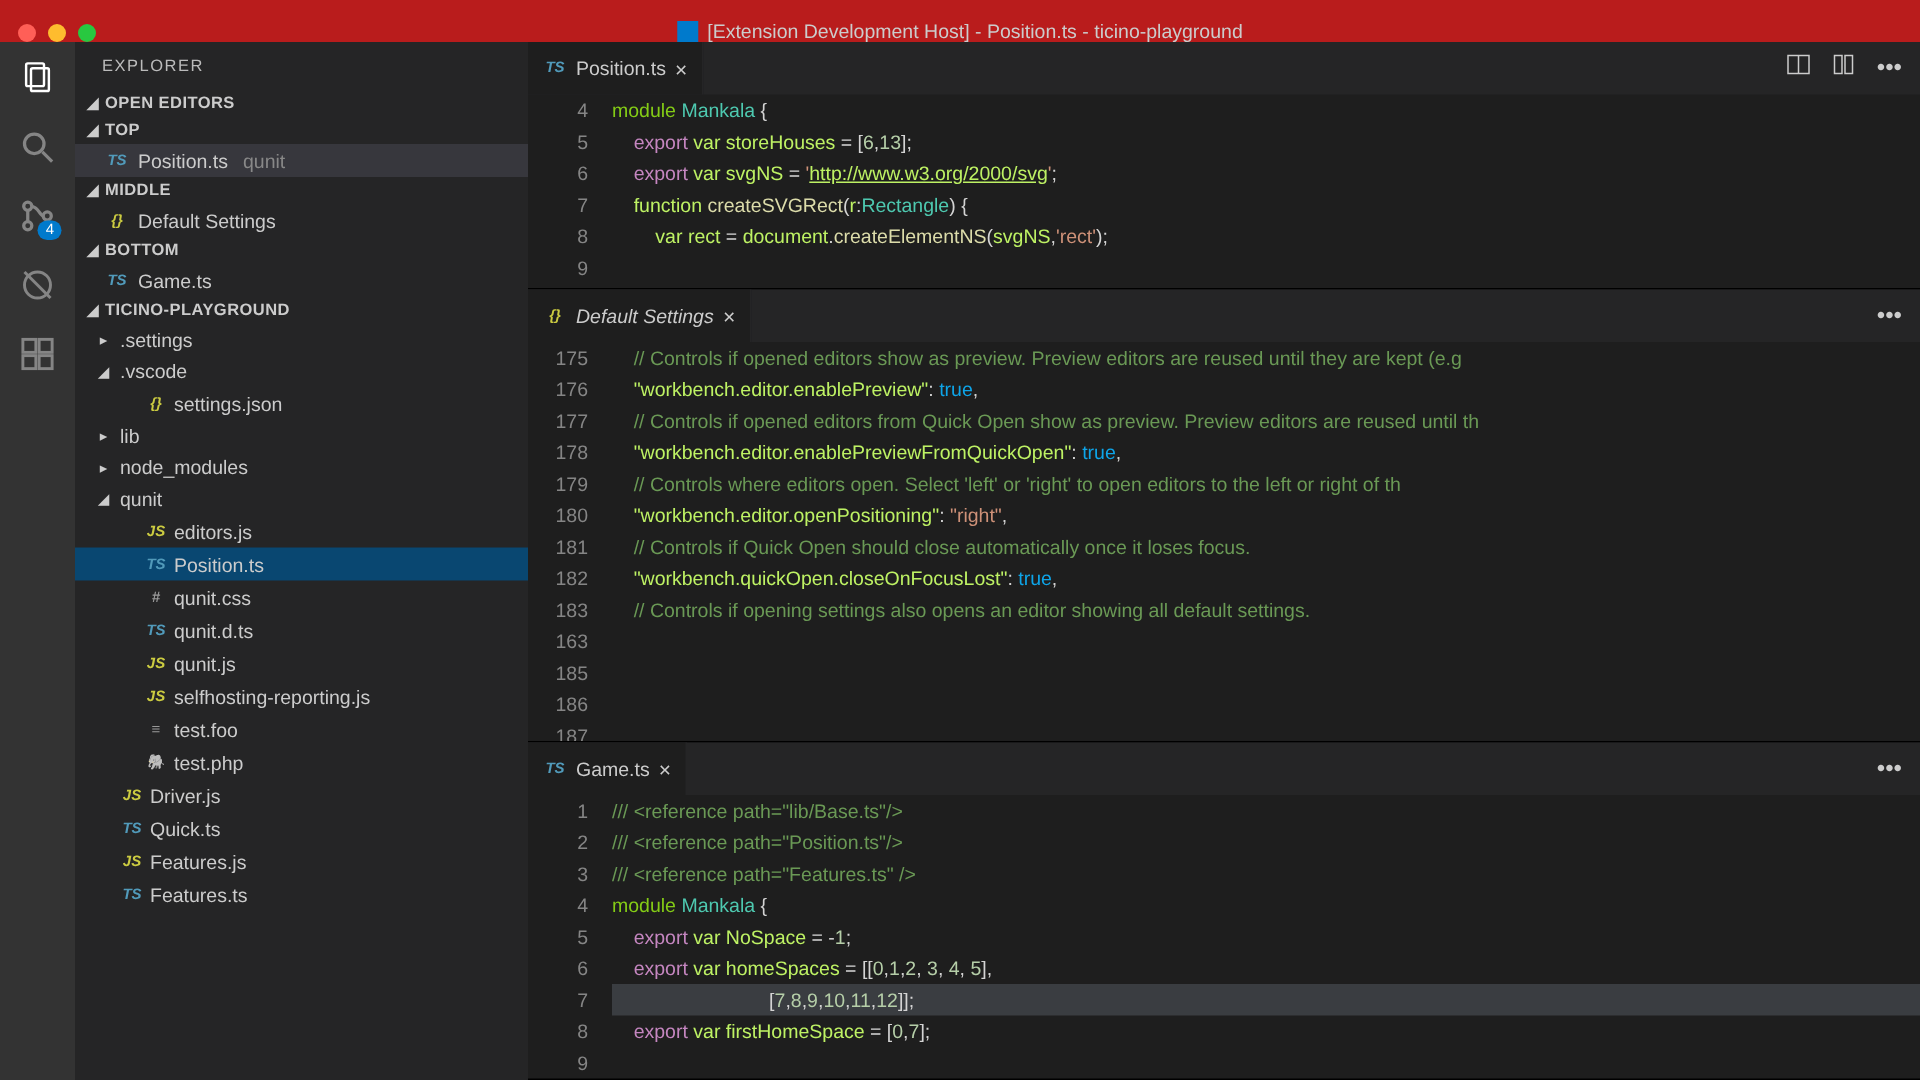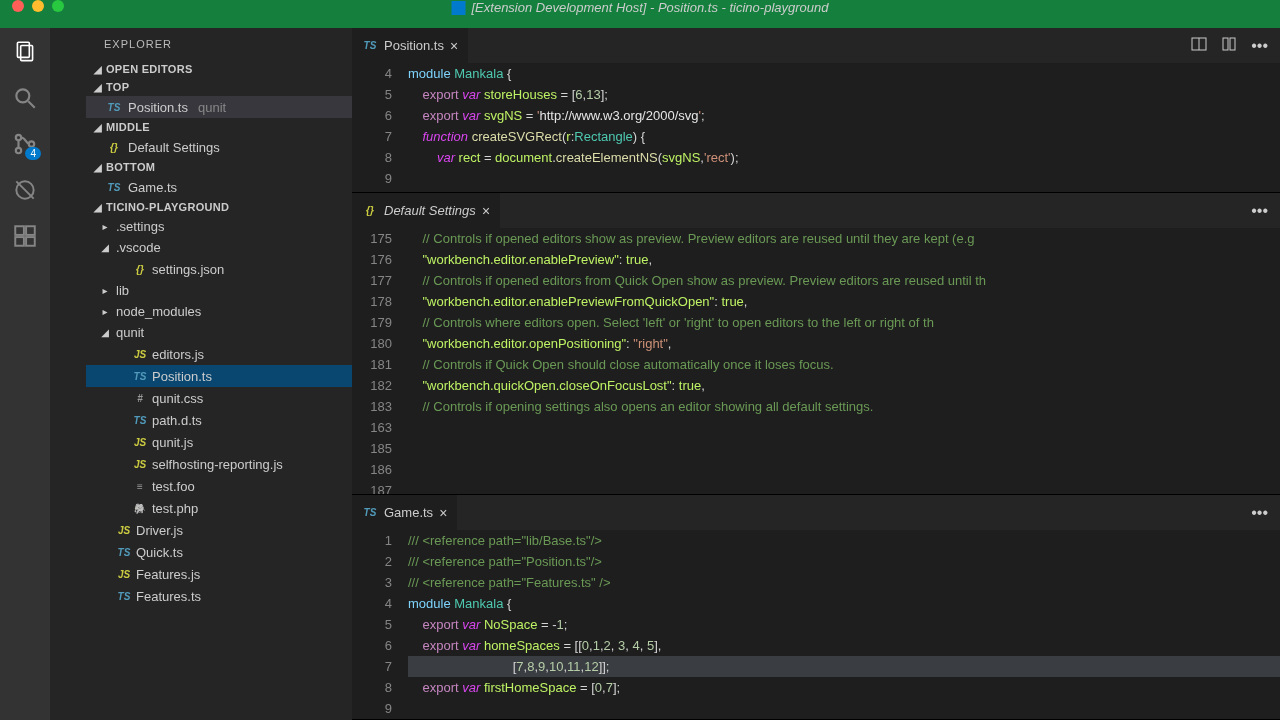--- a/index.html
+++ b/index.html
@@ -1,28 +1,28 @@
 <!DOCTYPE html>
 <html><head>
 <meta charset="utf-8">
 <style>
 * { margin:0; padding:0; box-sizing:border-box; font-family:-apple-system,BlinkMacSystemFont,'Segoe UI',sans-serif; }
 body { background:#1e1e1e; color:#ccc; width:1280px; height:720px; overflow:hidden; display:flex; flex-direction:column; }
-.titlebar { height:28px; background:#15803d; display:flex; align-items:flex-start; position:relative;font-style:italic; }
+.titlebar { height:28px; background:#b91c1c; display:flex; align-items:flex-end; position:relative; }
 .traffic { display:flex; gap:8px; padding-left:12px; }
 .tdot { width:12px; height:12px; border-radius:50%; }
 .title { position:absolute; left:50%; transform:translateX(-50%); font-size:13px; color:#ccc; display:flex; align-items:center; gap:6px; }
 .vsicon { width:14px; height:14px; background:#007acc; display:inline-block; }
 .main { flex:1; display:flex; overflow:hidden; }
 .activitybar { width:50px; background:#333; display:flex; flex-direction:column; align-items:center; padding-top:10px; gap:18px; }
 .abicon { width:28px; height:28px; color:#858585; cursor:pointer; position:relative; display:flex; align-items:center; justify-content:center; }
 .abicon.active { color:#fff; }
 .abicon svg { width:26px; height:26px; }
 .badge { position:absolute; bottom:-2px; right:-2px; background:#007acc; color:#fff; border-radius:10px; font-size:10px; padding:1px 5px; }
-.sidebar { width:302px; background:#252526; display:flex; flex-direction:column; font-size:13px; overflow:hidden;padding-left:36px; }
+.sidebar { width:302px; background:#252526; display:flex; flex-direction:column; font-size:13px; overflow:hidden; }
 .sbtitle { padding:10px 18px; font-size:11px; letter-spacing:1px; color:#bbb; font-weight:400; }
 .section { color:#ccc; }
 .sechead { display:flex; align-items:center; padding:3px 4px; font-size:11px; font-weight:700; cursor:pointer; letter-spacing:.3px; }
 .sechead .chev { width:16px; text-align:center; font-size:10px; }
 .item { display:flex; align-items:center; padding:3px 0 3px 20px; cursor:pointer; gap:6px; font-size:13px; }
 .item.selected { background:#37373d; }
 .treeitem { display:flex; align-items:center; padding:3px 0; cursor:pointer; gap:4px; font-size:13px; }
 .treeitem.sel { background:#094771; }
 .treeitem .chev { width:14px; text-align:center; font-size:10px; color:#ccc; }
 .ficon { width:16px; height:16px; display:flex; align-items:center; justify-content:center; font-size:10px; font-weight:700; border-radius:2px; flex-shrink:0;font-style:italic; }
@@ -36,31 +36,31 @@
 .egroup { display:flex; flex-direction:column; border-bottom:1px solid #000; }
 .tabs { height:35px; background:#252526; display:flex; align-items:stretch; }
 .tab { display:flex; align-items:center; padding:0 10px; gap:6px; font-size:13px; cursor:pointer; background:#2d2d2d; border-right:1px solid #252526; }
 .tab.active { background:#1e1e1e; }
 .tab .close { font-size:14px; color:#ccc; cursor:pointer; }
 .tabactions { margin-left:auto; display:flex; align-items:center; gap:14px; padding-right:12px; color:#ccc; }
 .tabactions svg { width:16px; height:16px; }
 .code { flex:1; overflow:hidden; font-family:Menlo,Consolas,monospace; font-size:13px; line-height:21px; display:flex; }
 .gutter { width:56px; text-align:right; color:#858585; padding-right:16px; user-select:none; }
 .codelines { flex:1; white-space:pre; color:#d4d4d4; }
-.k-mod { color:#7dd3fc;margin-top:25px; }
+.k-mod { color:#84cc16;margin-top:25px; }
 .k-kw { color:#c586c0; }
-.k-type { color:#d946ef;font-style:italic; }
+.k-type { color:#bef264; }
 .k-fn { color:#dcdcaa;margin-top:20px; }
 .k-cls { color:#4ec9b0; }
 .k-str { color:#ce9178; }
 .k-num { color:#b5cea8; }
 .k-com { color:#6a9955; }
 .k-prop { color:#bef264; }
-.k-bool { color:#bef264; }
-.k-url { color:#e5e5e5; }
+.k-bool { color:#0ea5e9; }
+.k-url { color:#bef264; text-decoration:underline; }
 .hl { background:#3a3d41; display:inline-block; width:100%; }
 </style>
 </head>
 <body>
 
 <div class="titlebar">
   <div class="traffic">
     <div class="tdot" style="background:#ff5f57"></div>
     <div class="tdot" style="background:#febc2e"></div>
     <div class="tdot" style="background:#28c840"></div>
@@ -183,21 +183,21 @@
             <span>Position.ts</span>
           </div>
           <div class="treeitem" style="padding-left: 28px;">
             <span class="chev"></span>
             <span class="ficon ic-css">#</span>
             <span>qunit.css</span>
           </div>
           <div class="treeitem" style="padding-left: 28px;">
             <span class="chev"></span>
             <span class="ficon ic-ts">TS</span>
-            <span>path.d.ts</span>
+            <span>qunit.d.ts</span>
           </div>
           <div class="treeitem" style="padding-left: 28px;">
             <span class="chev"></span>
             <span class="ficon ic-js">JS</span>
             <span>qunit.js</span>
           </div>
           <div class="treeitem" style="padding-left: 28px;">
             <span class="chev"></span>
             <span class="ficon ic-js">JS</span>
             <span>selfhosting-reporting.js</span>

